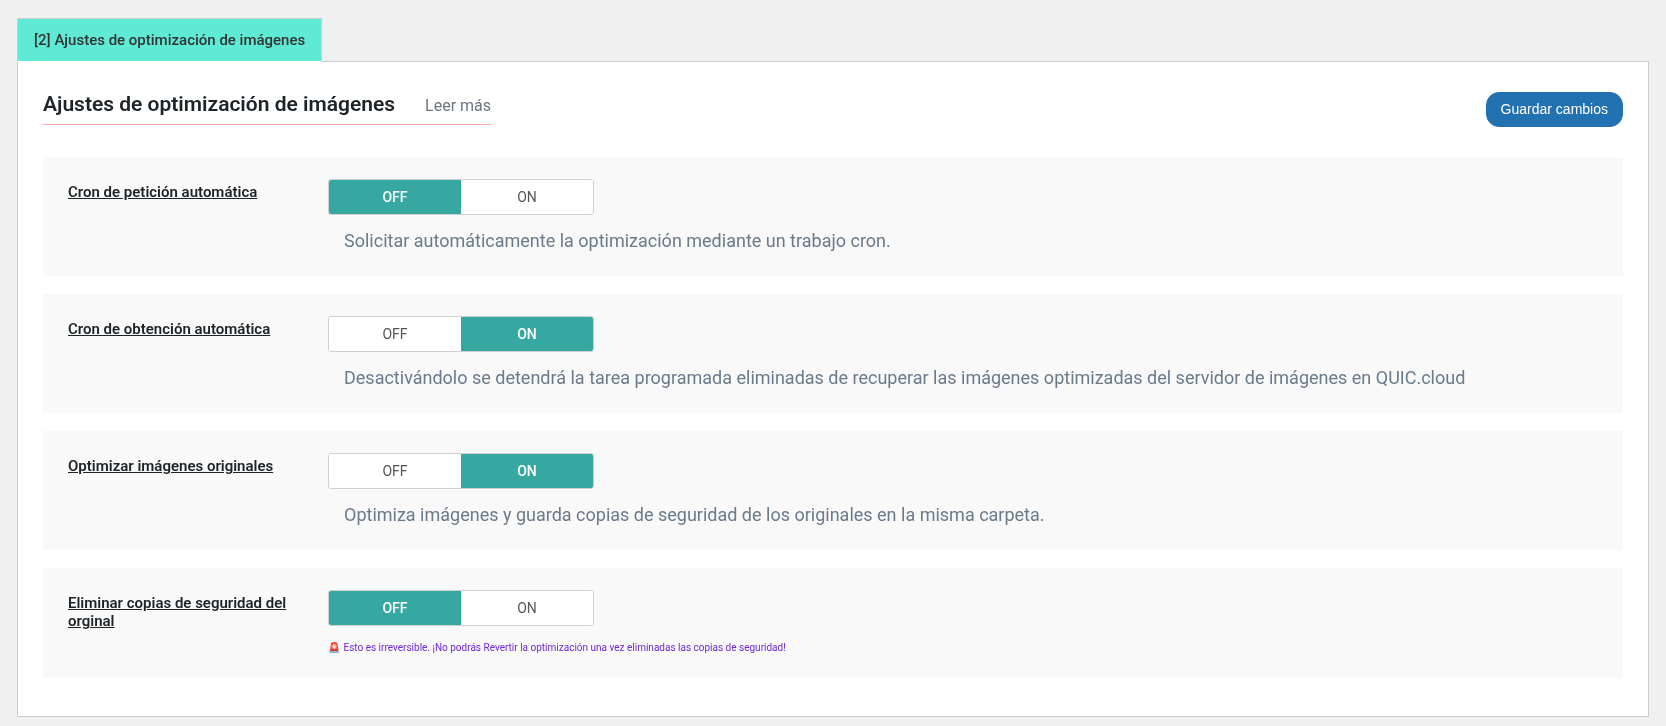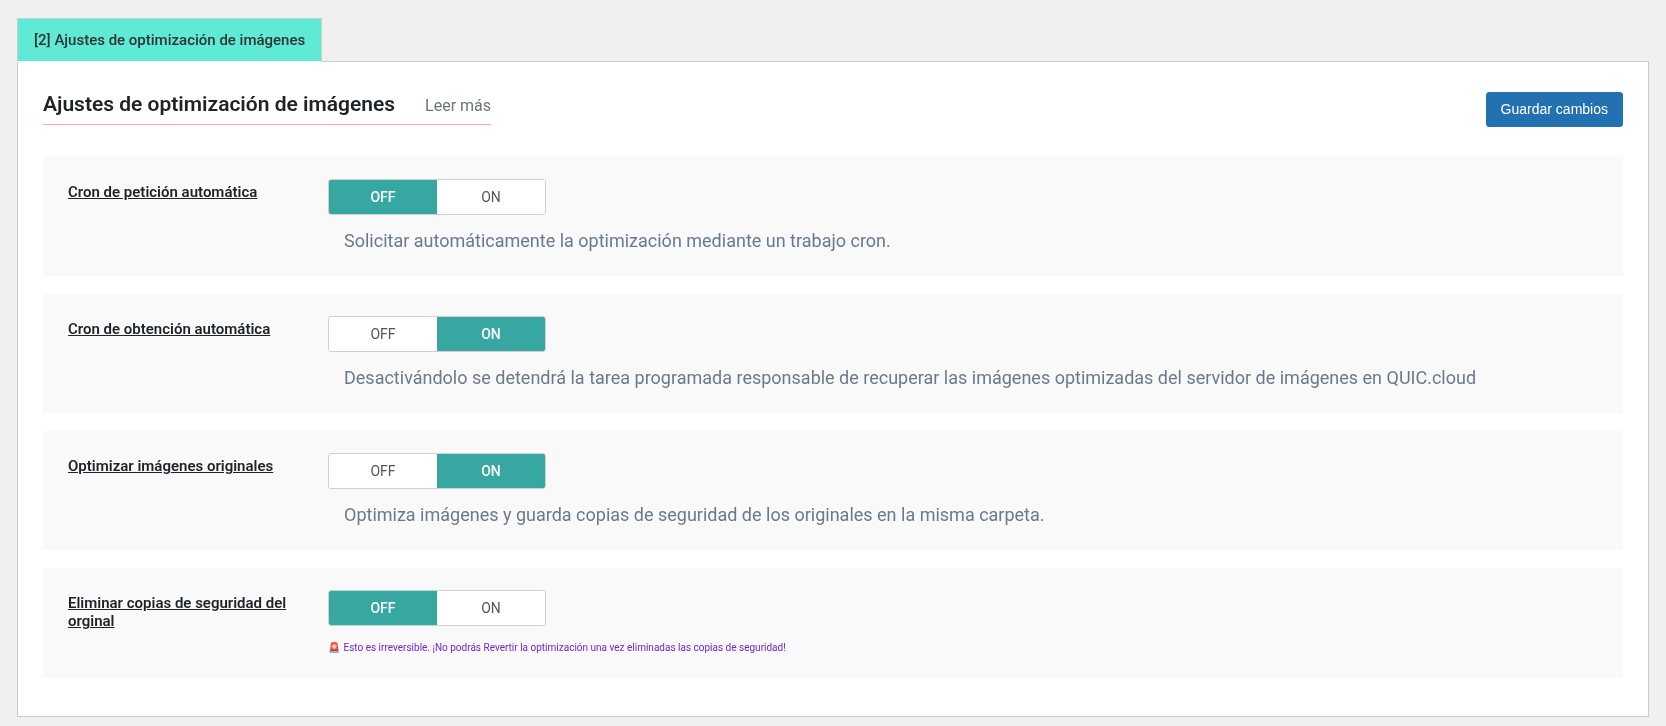--- a/index.html
+++ b/index.html
@@ -71,21 +71,21 @@
       color: #6c757d;
       text-decoration: none;
       cursor: pointer;
     }
     .save-btn {
       background: #2271b1;
       border: 1px solid #2271b1;
       color: #fff;
       padding: 6px 14px;
       font-size: 14px;
-      border-radius: 3px;
+      border-radius: 13px;
       cursor: pointer;
       line-height: 1.5;
     }
     .setting-row {
       display: flex;
       background: #f9f9f9;
       padding: 22px 25px;
       margin-bottom: 18px;
     }
     .setting-label {
@@ -101,21 +101,21 @@
       flex: 1;
     }
     .toggle {
       display: inline-flex;
       border: 1px solid #d0d0d0;
       border-radius: 3px;
       overflow: hidden;
       margin-bottom: 12px;
     }
     .toggle-option {
-      width: 108px;
+      width: 132px;
       height: 34px;
       display: flex;
       align-items: center;
       justify-content: center;
       font-size: 14px;
       background: #fff;
       color: #555;
       cursor: pointer;
       user-select: none;
     }
@@ -168,21 +168,21 @@
     </div>
   </div>
 
   <div class="setting-row">
     <div class="setting-label">Cron de obtención automática</div>
     <div class="setting-control">
       <div class="toggle">
         <div class="toggle-option">OFF</div>
         <div class="toggle-option active">ON</div>
       </div>
-      <div class="description">Desactivándolo se detendrá la tarea programada responsable de recuperar las imágenes optimizadas del servidor de imágenes en QUIC.cloud</div>
+      <div class="description">Desactivándolo se detendrá la tarea programada eliminadas de recuperar las imágenes optimizadas del servidor de imágenes en QUIC.cloud</div>
     </div>
   </div>
 
   <div class="setting-row">
     <div class="setting-label">Optimizar imágenes originales</div>
     <div class="setting-control">
       <div class="toggle">
         <div class="toggle-option">OFF</div>
         <div class="toggle-option active">ON</div>
       </div>

